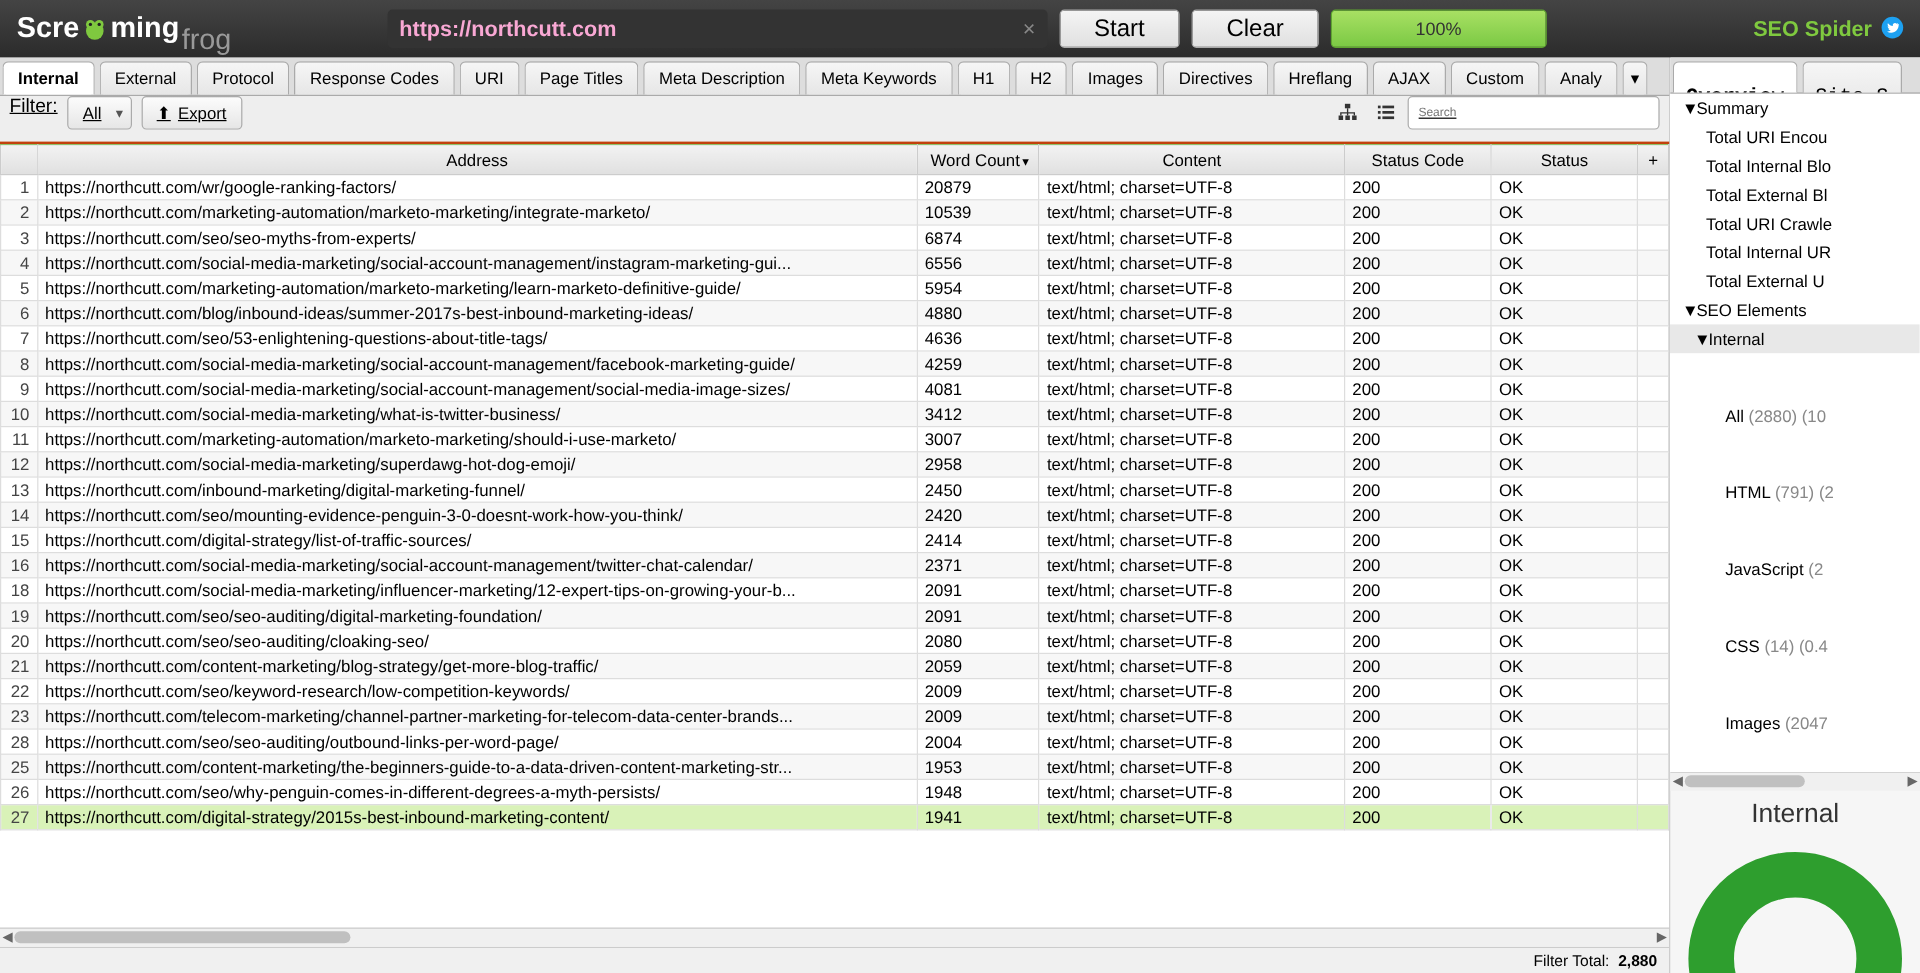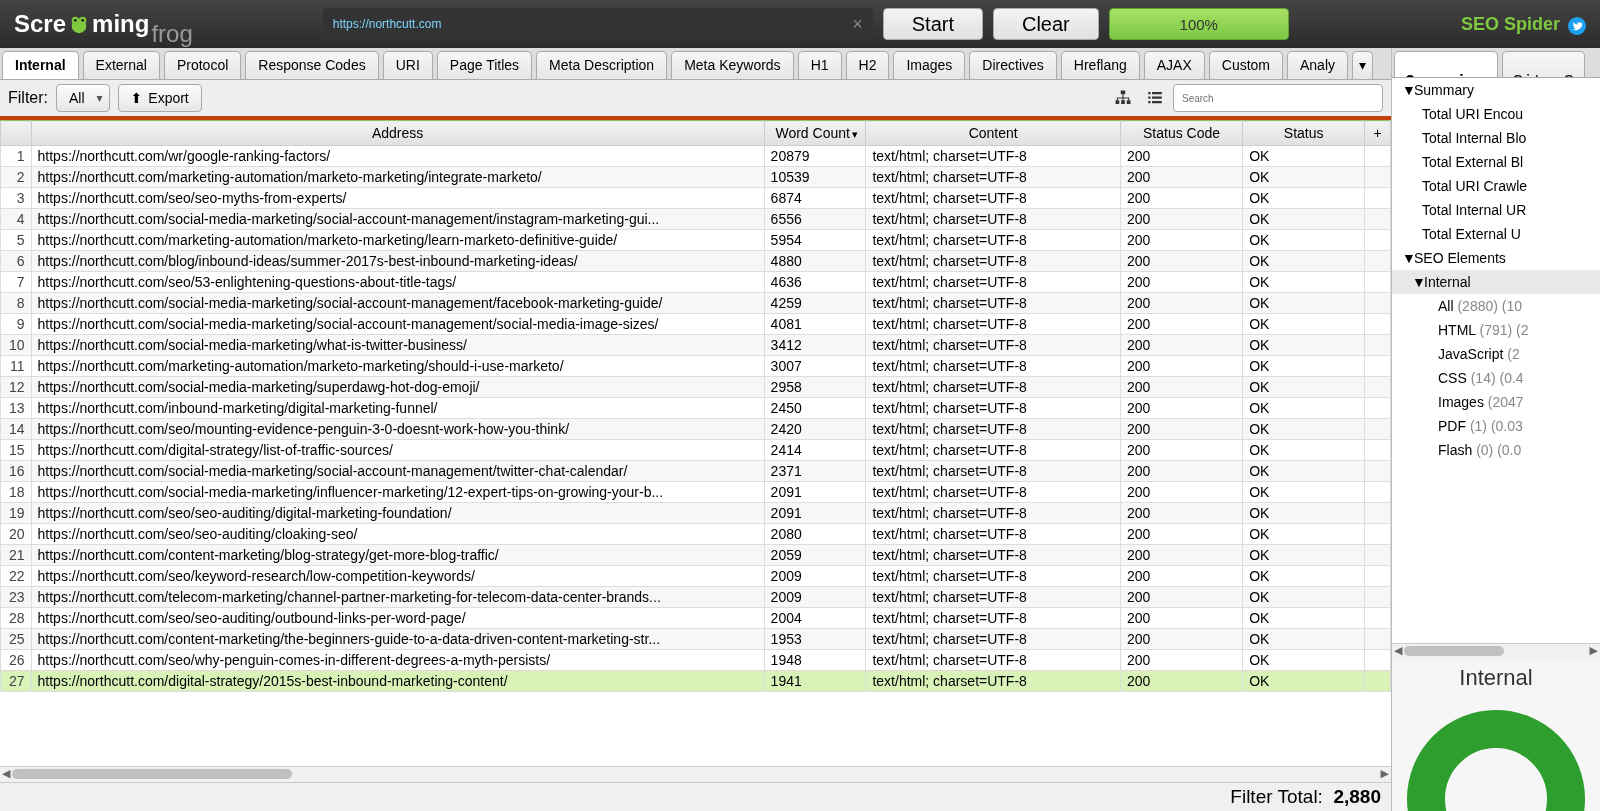--- a/index.html
+++ b/index.html
@@ -2,38 +2,38 @@
 <html><head>
 <meta charset="utf-8">
 <style>
 * { box-sizing: border-box; margin: 0; padding: 0; }
 body { font-family: Arial, Helvetica, sans-serif; font-size: 14px; background: #f0f0f0; width: 1600px; height: 811px; overflow: hidden; display: flex; flex-direction: column; }
 .header { background: linear-gradient(#444,#2b2b2b); height: 48px; display: flex; align-items: center; padding: 0 14px; gap: 10px; }
 .logo { color: #fff; font-size: 24px; font-weight: 600; display: flex; align-items: center; }
 .logo .frog { color: #7fc93f; display: inline-flex; align-items: center; margin: 0 2px; }
 .logo .gray { color: #999; font-weight: 400; margin-left: 2px; margin-top: 20px; }
 .url-wrap { margin-left: 120px; background: #333; border-radius: 4px; height: 32px; width: 550px; display: flex; align-items: center; padding: 0 10px; }
-.url-wrap input { background: transparent; border: 0; color: #7dd3fc; width: 100%; font-size: 12px; outline: none; }
+.url-wrap input { background: transparent; border: 0; color: #f9a8d4; width: 100%; font-size: 18px; outline: none; font-weight: bold; }
 .url-wrap .x { color: #888; font-size: 18px; cursor: pointer; }
 .btn { background: linear-gradient(#f4f4f4,#e0e0e0); border: 1px solid #aaa; border-radius: 4px; height: 32px; padding: 0 28px; font-size: 20px; cursor: pointer; }
 .progress { background: linear-gradient(#a8e063,#7bc944); border: 1px solid #5fa530; border-radius: 4px; height: 32px; width: 180px; display: flex; align-items: center; justify-content: center; color: #333; font-size: 15px; }
 .spacer { flex: 1; }
-.seo-spider { color: #7fc93f; font-size: 18px; font-weight: 600; display: flex; align-items: flex-end; gap: 8px; }
+.seo-spider { color: #7fc93f; font-size: 18px; font-weight: 600; display: flex; align-items: flex-start; gap: 8px; }
 .seo-spider svg { background: #1da1f2; border-radius: 50%; padding: 3px; }
 
 .body-row { flex: 1; display: flex; min-height: 0; }
 .left { flex: 1; display: flex; flex-direction: column; min-width: 0; border-right: 1px solid #bbb; }
 .right { width: 208px; display: flex; flex-direction: column; background: #f6f6f6; }
 
 .tabs { display: flex; background: #ddd; border-bottom: 1px solid #aaa; height: 32px; align-items: stretch; overflow: hidden; }
 .tab { background: linear-gradient(#f6f6f6,#e6e6e6); border: 1px solid #aaa; border-bottom: 0; border-radius: 5px 5px 0 0; padding: 5px 12px; margin: 3px 2px 0; font-size: 14px; white-space: nowrap; cursor: pointer; }
 .tab.active { background: #fff; font-weight: bold; }
 .tab.dd { padding: 5px 6px; }
 
-.filter-row { background: #eee; height: 40px; display: flex; align-items: center; padding: 0 8px; gap: 8px; border-bottom: 4px solid #c2410c; }
+.filter-row { background: #eee; height: 40px; display: flex; align-items: flex-start; padding: 0 8px; gap: 8px; border-bottom: 2px solid #c2410c; text-decoration: underline; }
 .filter-row label { font-size: 16px; }
 .select { background: linear-gradient(#fcfcfc,#e6e6e6); border: 1px solid #aaa; border-radius: 4px; height: 28px; padding: 0 24px 0 12px; display: flex; align-items: center; position: relative; cursor: pointer; }
 .select::after { content: "▾"; position: absolute; right: 6px; color: #555; font-size: 12px; }
 .export-btn { background: linear-gradient(#fcfcfc,#e6e6e6); border: 1px solid #aaa; border-radius: 4px; height: 28px; padding: 0 12px; display: flex; align-items: center; gap: 6px; cursor: pointer; }
 .toolbar-right { margin-left: auto; display: flex; align-items: center; gap: 4px; }
 .icon-btn { width: 28px; height: 24px; display: flex; align-items: center; justify-content: center; cursor: pointer; color: #444; }
 .search-box { border: 1px solid #aaa; background: #fff; border-radius: 4px; height: 28px; width: 210px; padding: 0 8px; font-size: 10px; outline: none; }
 
 .table-container { flex: 1; overflow: auto; background: #fff; }
 table { border-collapse: collapse; width: 100%; font-size: 14px; }
@@ -44,30 +44,30 @@
 tbody tr:nth-child(odd) { background: #fff; }
 tbody tr:nth-child(even) { background: #f7f7f7; }
 tbody tr.sel { background: #d9f2b8 !important; }
 th.sort::after { content: "▾"; font-size: 11px; margin-left: 2px; }
 
 .hscroll { height: 16px; background: #f0f0f0; border-top: 1px solid #ccc; position: relative; }
 .hscroll .thumb { position: absolute; left: 12px; top: 2px; height: 10px; width: 280px; background: #c0c0c0; border-radius: 5px; }
 .hscroll .arrow { position: absolute; top: 0; font-size: 11px; color: #666; }
 .hscroll .arrow.l { left: 2px; }
 .hscroll .arrow.r { right: 2px; }
-.stat-row { background: #f0f0f0; border-top: 1px solid #ccc; padding: 3px 10px; text-align: right; font-size: 19px; }
+.stat-row { background: #f0f0f0; border-top: 1px solid #ccc; padding: 3px 10px; text-align: right; font-size: 13px; }
 
 .right .tabs { height: 30px; }
 .right .tab { font-size: 17px; padding: 20px 10px; font-family: Liberation Mono, monospace; }
 .right-list { flex: 1; overflow: auto; font-size: 14px; background: #fff; }
 .rnode { padding: 4px 10px; white-space: nowrap; cursor: pointer; }
 .rnode.l1 { padding-left: 10px; font-weight: 400; }
 .rnode.l2 { padding-left: 30px; }
 .rnode.l2h { padding-left: 20px; }
-.rnode.l3 { padding-left: 46px; }
+.rnode.l3 { padding-left: 46px; margin-top: 40px; }
 .rnode .tri { display: inline-block; width: 12px; }
 .rnode .gray { color: #888; }
 .rnode.sel { background: #e8e8e8; }
 .right .hscroll .thumb { width: 100px; }
 .right-bot { padding: 6px 0 0; text-align: center; font-size: 22px; font-weight: 400; color: #333; }
 .ring { height: 120px; overflow: hidden; display: flex; justify-content: center; }
 .ring svg { margin-top: 8px; }
 </style>
 </head>
 <body>

